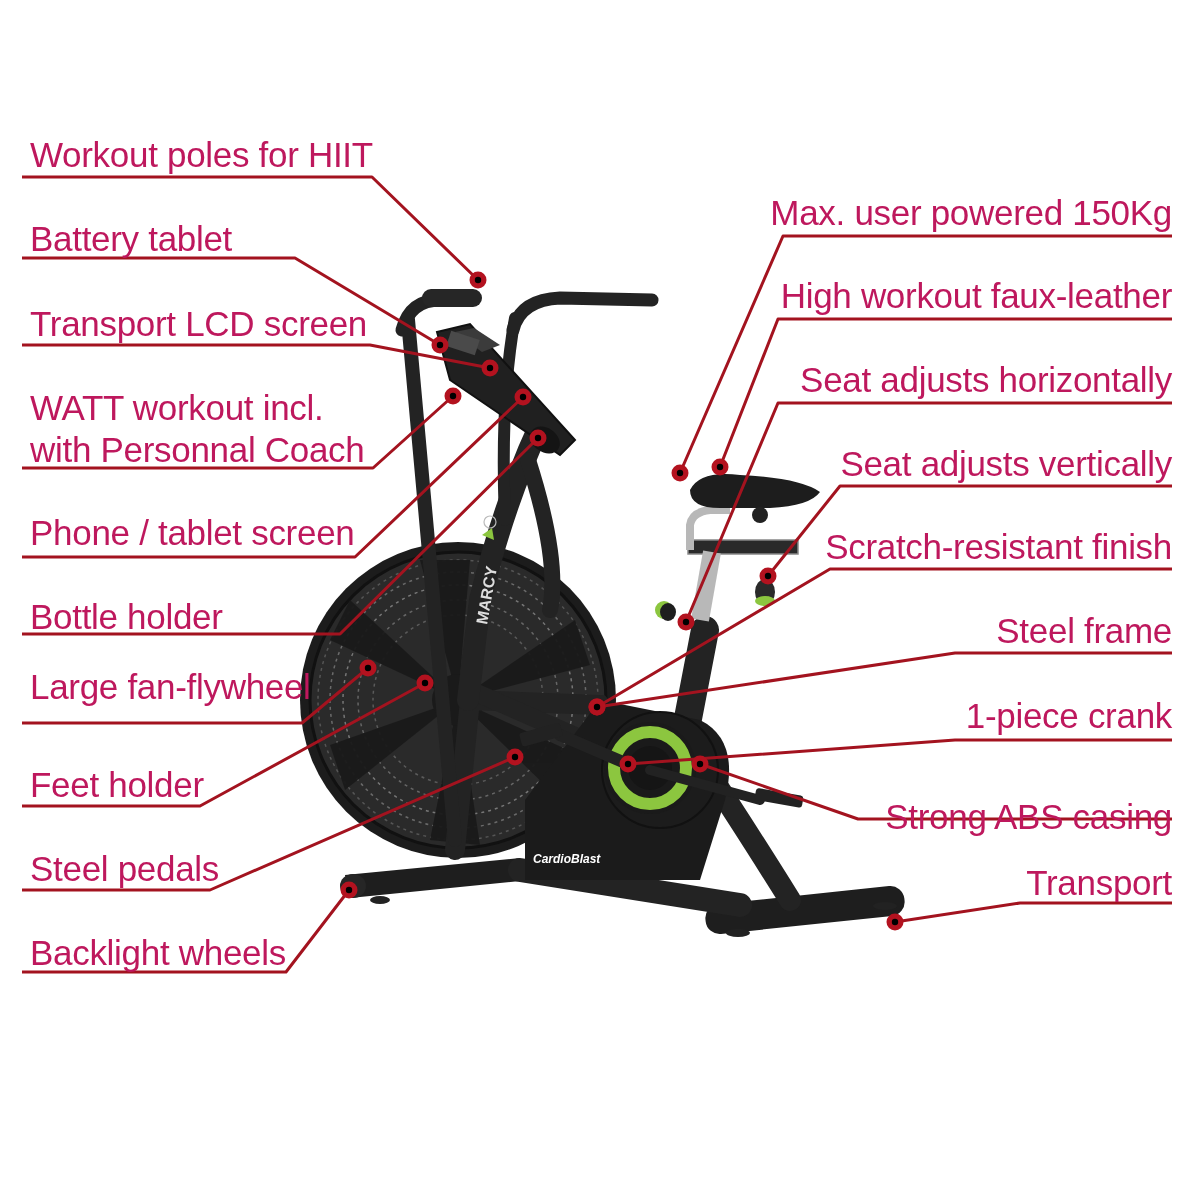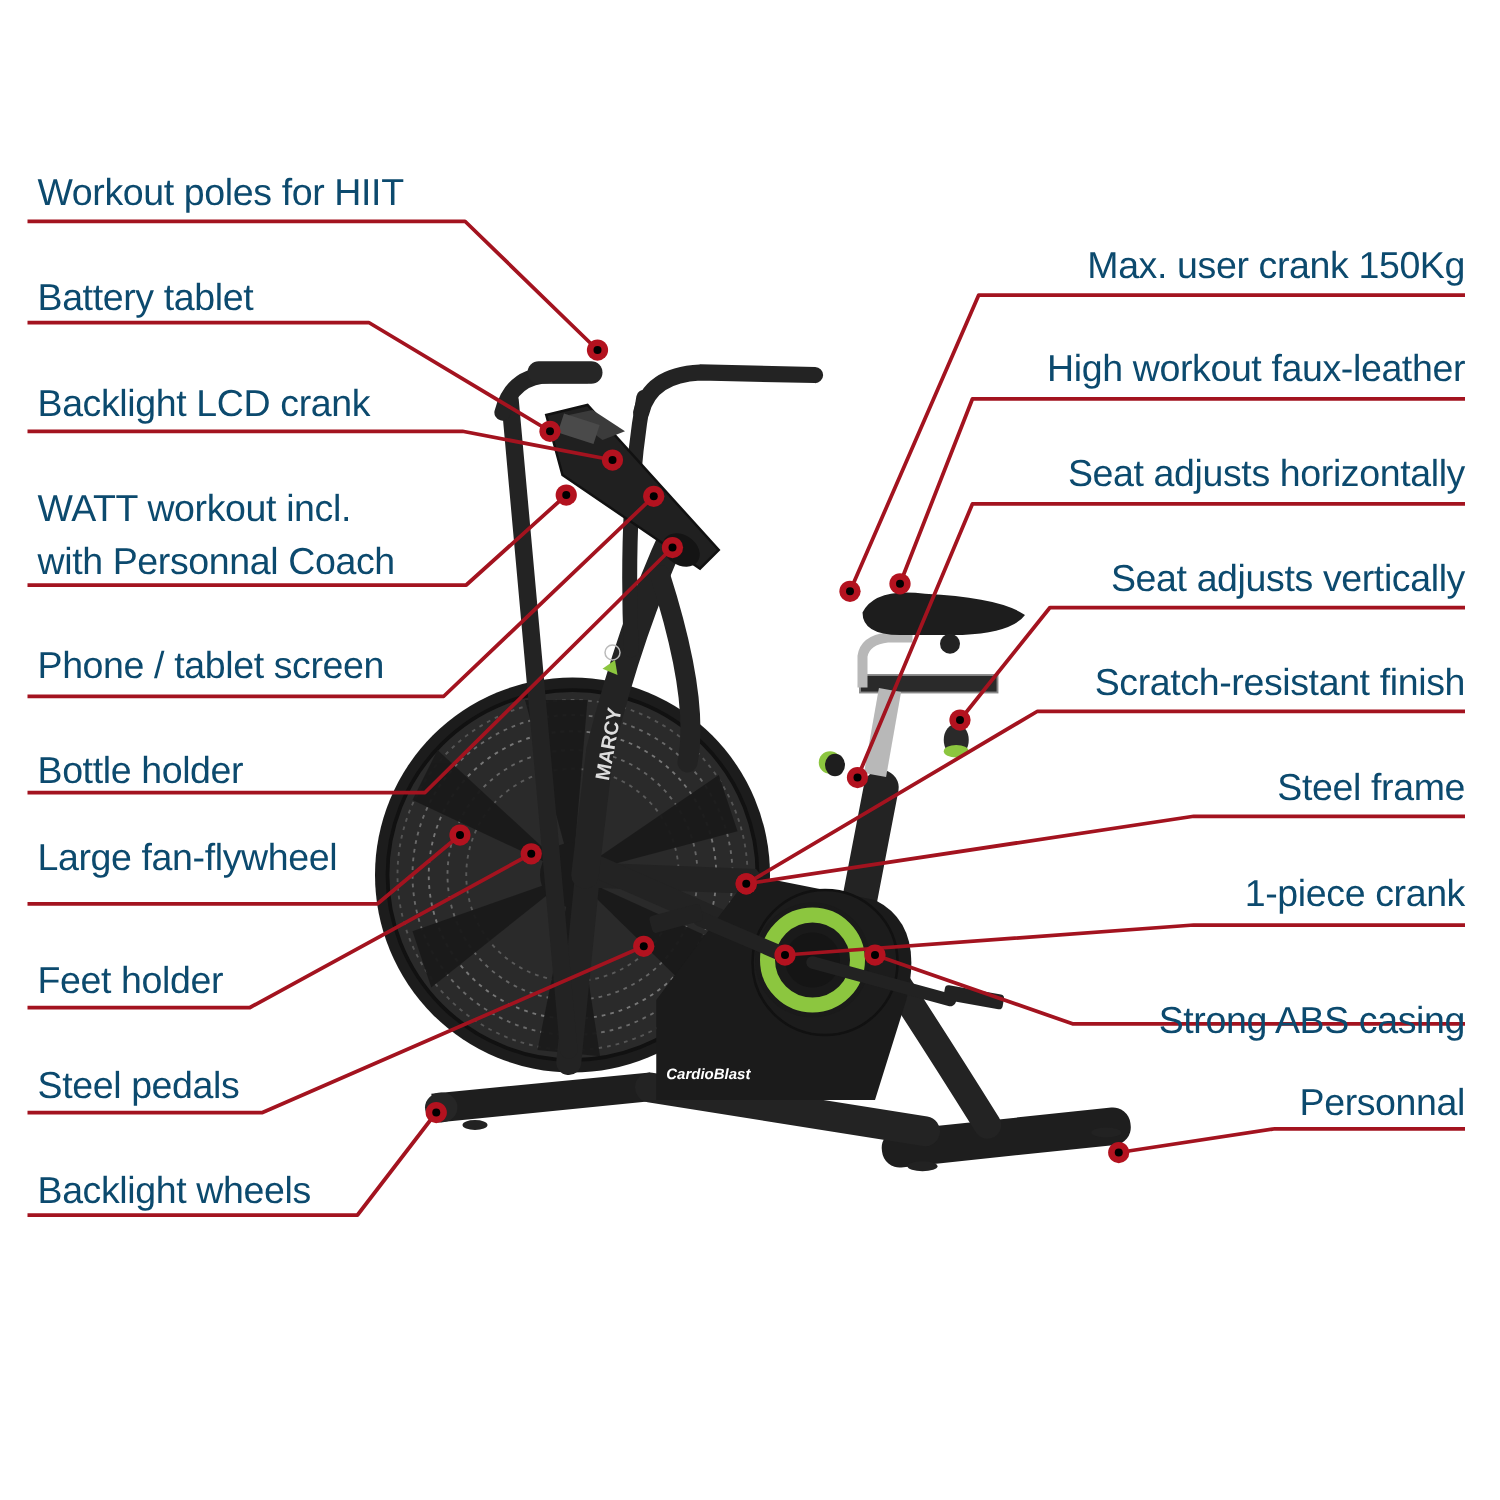--- a/index.html
+++ b/index.html
@@ -1,18 +1,18 @@
 <!DOCTYPE html>
 <html><head>
 <meta charset="utf-8">
 <style>
   html, body { margin: 0; padding: 0; background: #ffffff; }
   #stage { position: relative; width: 1200px; height: 1200px; overflow: hidden; background: #ffffff; font-family: "Liberation Sans", "DejaVu Sans", sans-serif; }
   #art { position: absolute; left: 0; top: 0; width: 1200px; height: 1200px; }
-  .label { position: absolute; color: #0c4a6e; font-size: 30px; line-height: 38px; white-space: nowrap; letter-spacing: -0.3px; }
+  .label { position: absolute; color: #be185d; font-size: 35px; line-height: 38px; white-space: nowrap; letter-spacing: -0.3px; }
   .label.left { left: 30px; }
   .label.right { right: 28px; text-align: right; }
 </style>
 </head>
 <body>
 
 <div id="stage">
 
   <svg id="art" viewBox="0 0 1200 1200" xmlns="http://www.w3.org/2000/svg">
 
@@ -165,35 +165,35 @@
         <circle cx="700" cy="764" r="3.2" fill="#000000"></circle>
         <polyline points="1172,903 1020,903 895,922" fill="none" stroke="#a3131f" stroke-width="3" stroke-linejoin="round"></polyline>
         <circle cx="895" cy="922" r="8.5" fill="#b3121f"></circle>
         <circle cx="895" cy="922" r="3.2" fill="#000000"></circle>
       </g>
   </svg>
 
   <div id="left-labels">
     <div class="label left" style="top:136px">Workout poles for HIIT</div>
     <div class="label left" style="top:220px">Battery tablet</div>
-    <div class="label left" style="top:305px">Backlight LCD crank</div>
+    <div class="label left" style="top:305px">Transport LCD screen</div>
     <div class="label left" style="top:389px">WATT workout incl.</div>
     <div class="label left" style="top:431px">with Personnal Coach</div>
     <div class="label left" style="top:514px">Phone / tablet screen</div>
     <div class="label left" style="top:598px">Bottle holder</div>
     <div class="label left" style="top:668px">Large fan-flywheel</div>
     <div class="label left" style="top:766px">Feet holder</div>
     <div class="label left" style="top:850px">Steel pedals</div>
     <div class="label left" style="top:934px">Backlight wheels</div>
   </div>
 
   <div id="right-labels">
-    <div class="label right" style="top:194px">Max. user crank 150Kg</div>
+    <div class="label right" style="top:194px">Max. user powered 150Kg</div>
     <div class="label right" style="top:277px">High workout faux-leather</div>
     <div class="label right" style="top:361px">Seat adjusts horizontally</div>
     <div class="label right" style="top:445px">Seat adjusts vertically</div>
     <div class="label right" style="top:528px">Scratch-resistant finish</div>
     <div class="label right" style="top:612px">Steel frame</div>
     <div class="label right" style="top:697px">1-piece crank</div>
     <div class="label right" style="top:798px">Strong ABS casing</div>
-    <div class="label right" style="top:864px">Personnal</div>
+    <div class="label right" style="top:864px">Transport</div>
   </div>
 </div>
 
 </body></html>

